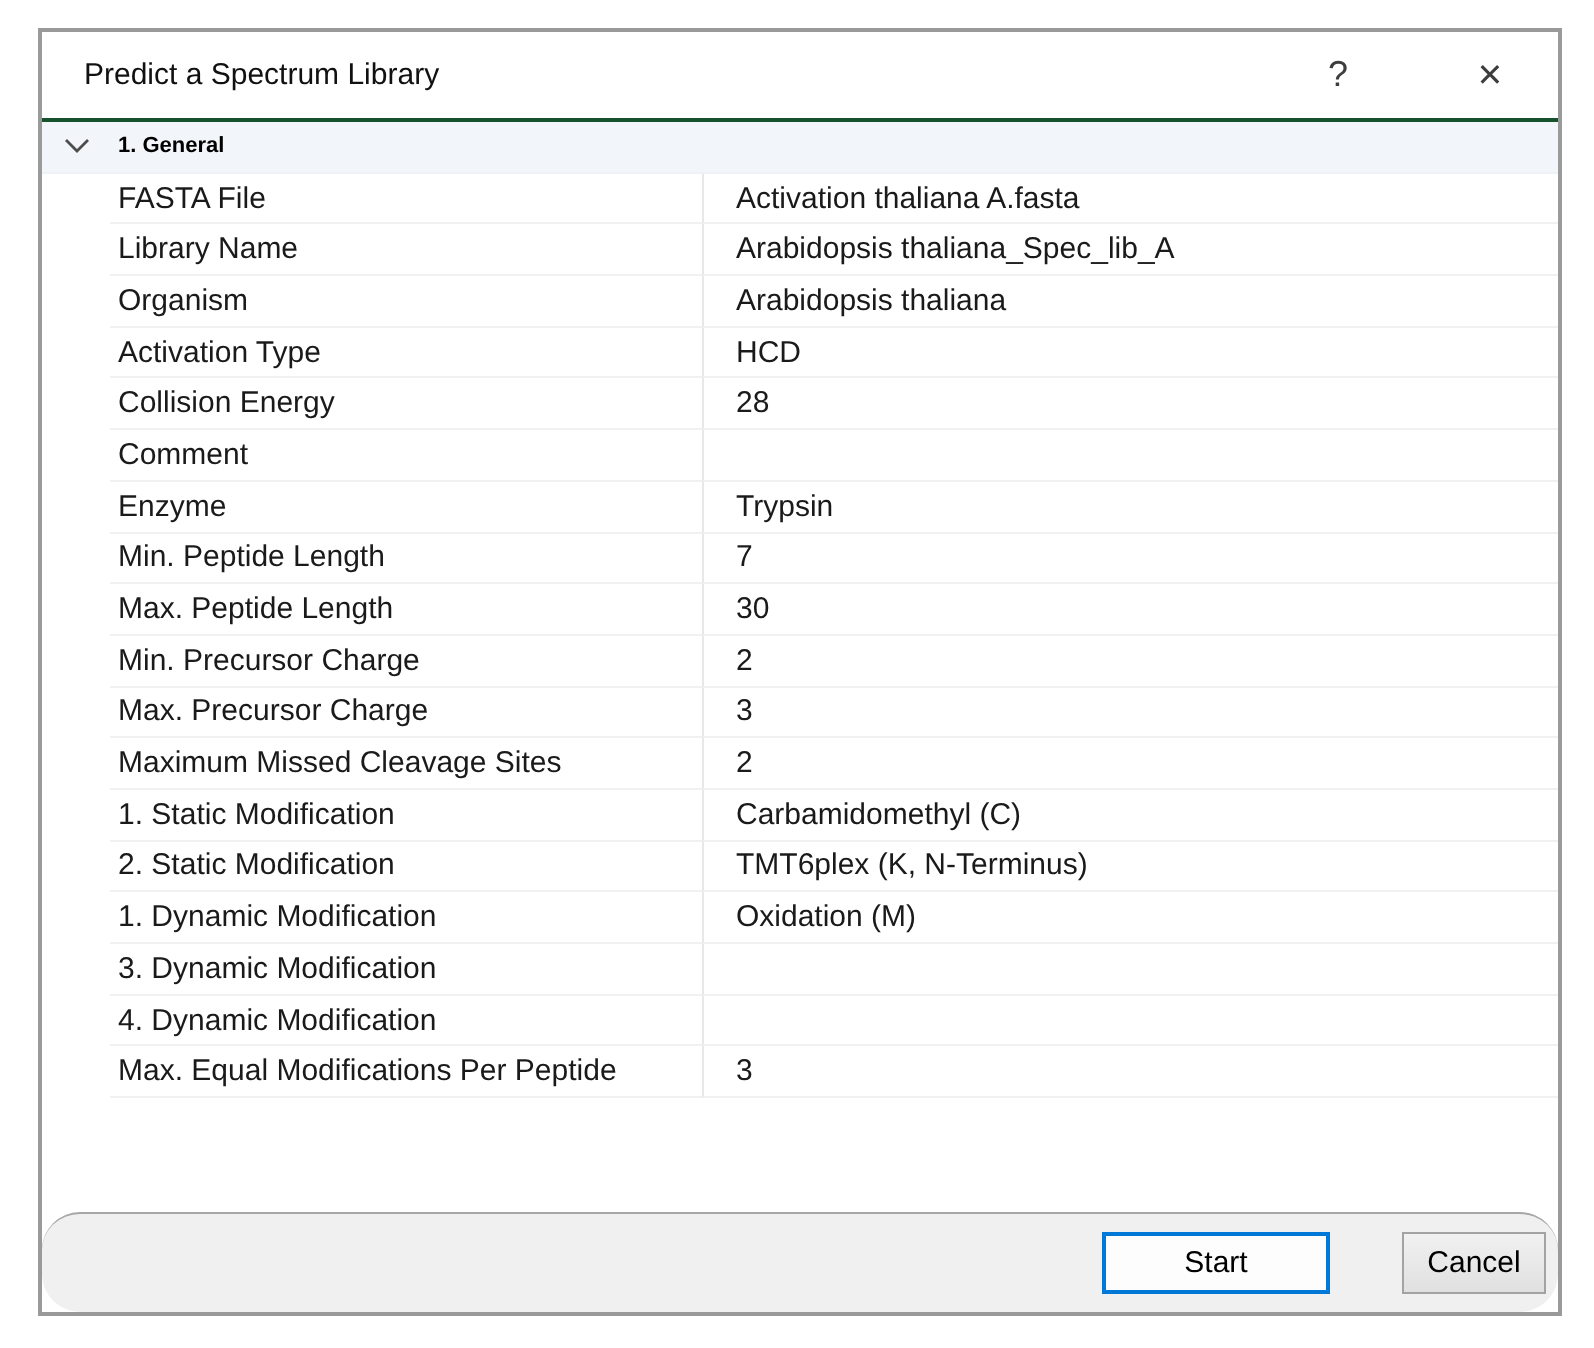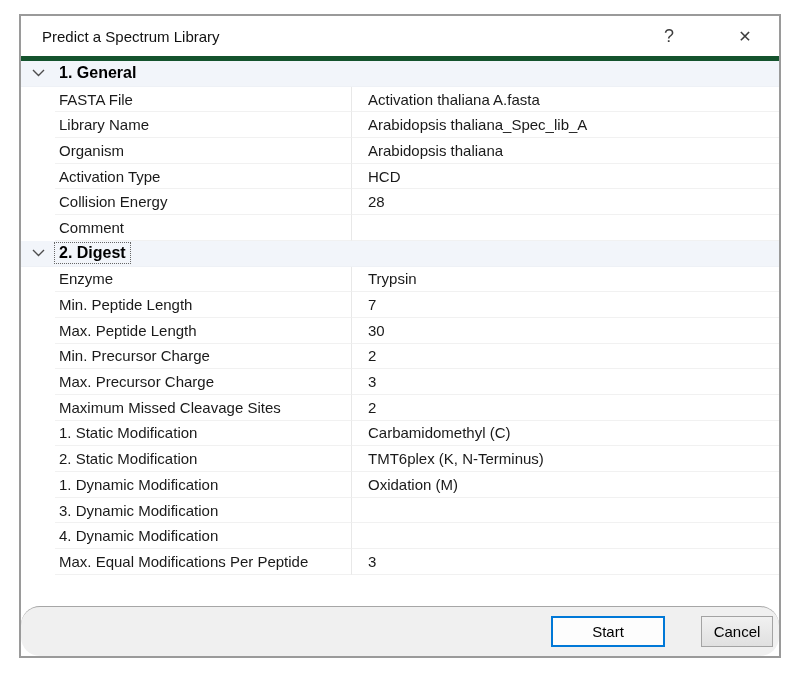--- a/index.html
+++ b/index.html
@@ -24,21 +24,21 @@
     box-sizing: border-box;
     display: flex;
     flex-direction: column;
   }
 
   
   .titlebar {
     height: 45px;
     flex: 0 0 45px;
     background: #ffffff;
-    border-bottom: 5px solid #14532d;
+    border-bottom: 2px solid #14532d;
     display: flex;
     align-items: center;
     padding-left: 21px;
     box-sizing: border-box;
   }
   .titlebar .title {
     font-size: 15px;
     color: #111111;
     flex: 1 1 auto;
     white-space: nowrap;
@@ -98,21 +98,21 @@
     overflow: hidden;
   }
 
   .section-row {
     height: 25.7px;
     display: flex;
     align-items: center;
     background: #f2f5fa;
     border-bottom: 1px solid #eef1f6;
     font-weight: bold;
-    font-size: 16px;
+    font-size: 11px;
     box-sizing: border-box;
   }
   .section-row .gutter {
     flex: 0 0 34px;
     display: flex;
     align-items: center;
     justify-content: center;
   }
   .section-row .section-label {
     padding-left: 4px;
@@ -212,28 +212,20 @@
       <span class="gutter"></span>
       <span class="label">Collision Energy</span>
       <span class="value">28</span>
     </div>
     <div class="row">
       <span class="gutter"></span>
       <span class="label">Comment</span>
       <span class="value"></span>
     </div>
 
-    <div class="section-row">
-      <span class="gutter chevron">
-        <svg width="13" height="8" viewBox="0 0 13 8">
-            <polyline points="1,1 6.5,6.5 12,1" fill="none" stroke="#4d4d4d" stroke-width="1.4"></polyline>
-          </svg>
-      </span>
-      <span class="section-label focused">2. Digest</span>
-    </div>
 
     <div class="row">
       <span class="gutter"></span>
       <span class="label">Enzyme</span>
       <span class="value">Trypsin</span>
     </div>
     <div class="row">
       <span class="gutter"></span>
       <span class="label">Min. Peptide Length</span>
       <span class="value">7</span>

